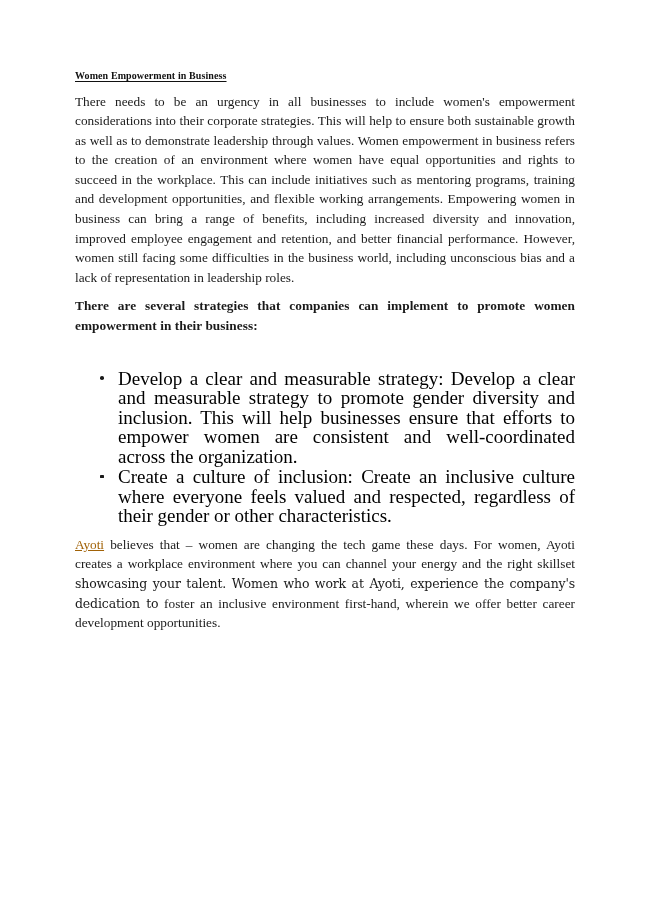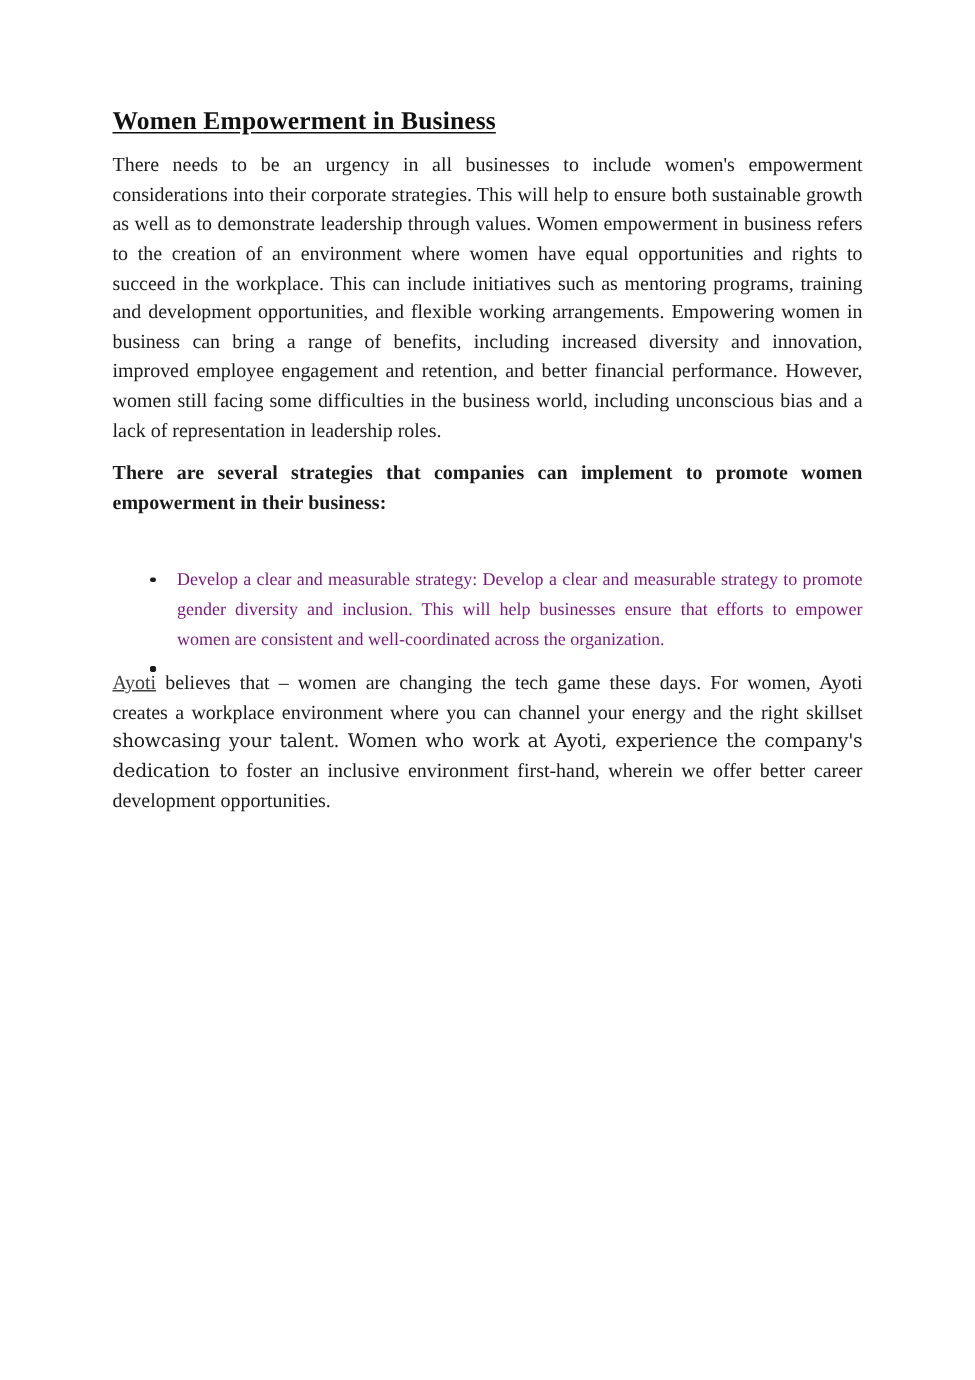--- a/index.html
+++ b/index.html
@@ -25,21 +25,21 @@
   .content {
     position: absolute;
     left: 75px;
     top: 70px;
     width: 500px;
   }
 
   
   .doc-title {
     font-family: "Liberation Serif", "DejaVu Serif", serif;
-    font-size: 17px;
+    font-size: 10px;
     font-weight: bold;
     text-decoration: underline;
     text-underline-offset: 2px;
     letter-spacing: 0.1px;
     margin: 0 0 9px 0;
     line-height: 1.25;
     color: #111111;
   }
 
   
@@ -74,40 +74,40 @@
   
   .bullets {
     list-style: none;
     margin: 0;
     padding: 0;
     width: 500px;
   }
   .bullets li {
     position: relative;
     padding-left: 43px;
-    font-size: 12px;
+    font-size: 19px;
     line-height: 19.6px;
     text-align: justify;
     margin: 0 0 0.5px 0;
-    color: #701a75;
+    color: #000000;
   }
   .bullets li .bullet-dot {
     position: absolute;
     left: 25px;
     top: 7.5px;
     width: 3.6px;
     height: 3.6px;
     background: #1a1a1a;
     border-radius: 50%;
     display: block;
   }
 
   
   .doc-link {
-    color: #404040;
+    color: #a16207;
     text-decoration: underline;
     text-underline-offset: 1px;
     cursor: pointer;
   }
 
   
   .alt-face {
     font-family: "DejaVu Serif", "Liberation Serif", serif;
     font-size: 12.5px;
     letter-spacing: -0.15px;
@@ -131,20 +131,24 @@
       <li>
         <span class="bullet-dot"></span>
         <span>Develop a clear and measurable strategy: Develop a clear and measurable strategy to promote gender diversity and inclusion. This will help businesses ensure that efforts to empower women are consistent and well-coordinated across the organization.</span>
       </li>
       <li>
         <span class="bullet-dot"></span>
       </li>
       <li>
         <span class="bullet-dot"></span>
       </li>
+      <li>
+        <span class="bullet-dot"></span>
+        <span>Create a culture of inclusion: Create an inclusive culture where everyone feels valued and respected, regardless of their gender or other characteristics.</span>
+      </li>
     </ul>
 
 
     <p class="para last">
       <a class="doc-link">Ayoti</a><span> believes that – women are changing the tech game these days. For women, Ayoti creates a workplace environment where you can channel your energy and the right skillset </span><span class="alt-face">showcasing your talent. Women who work at Ayoti, experience the company's dedication to</span><span> foster an inclusive environment first-hand, wherein we offer better career development opportunities.</span>
     </p>
 
   </div>
 </div>
 

